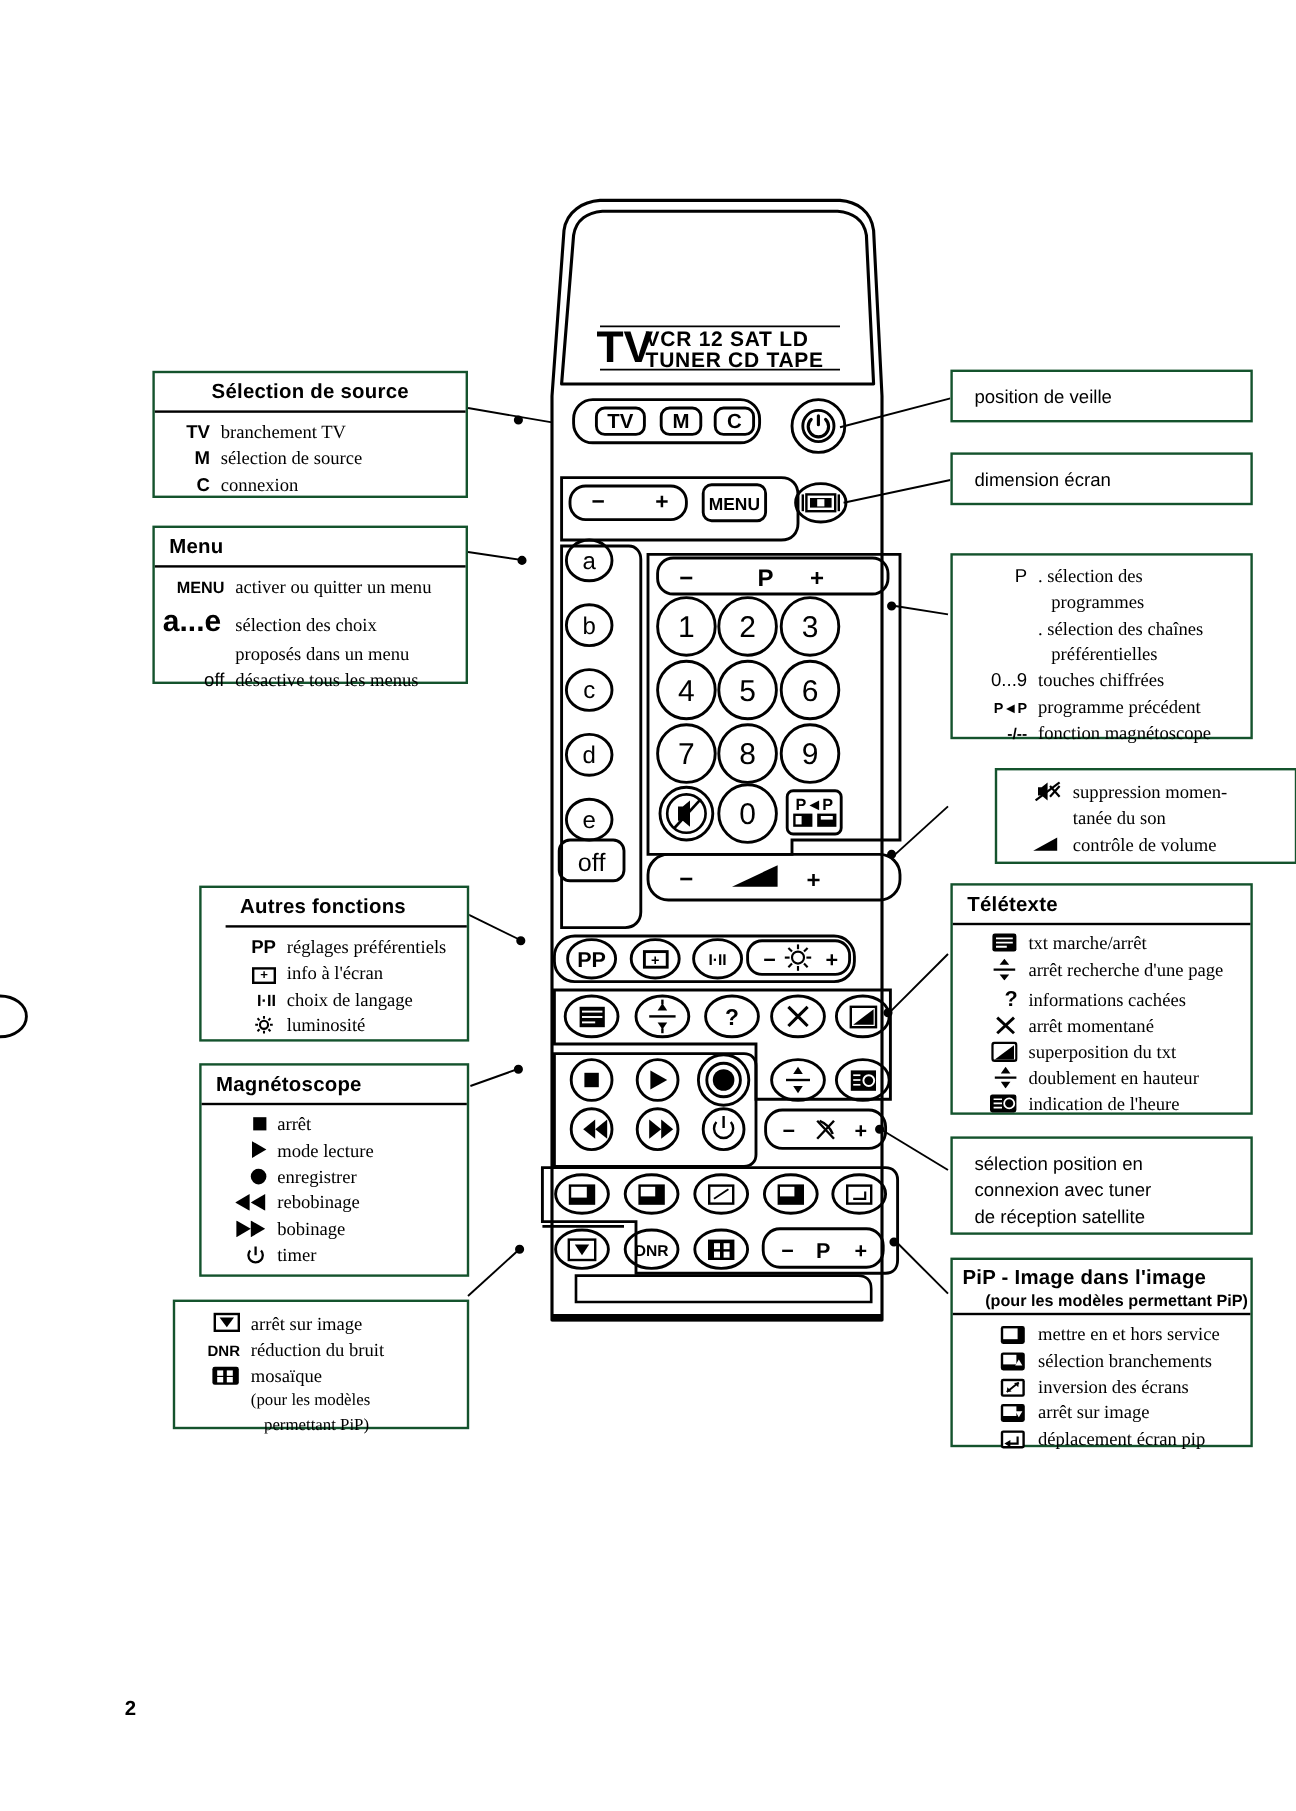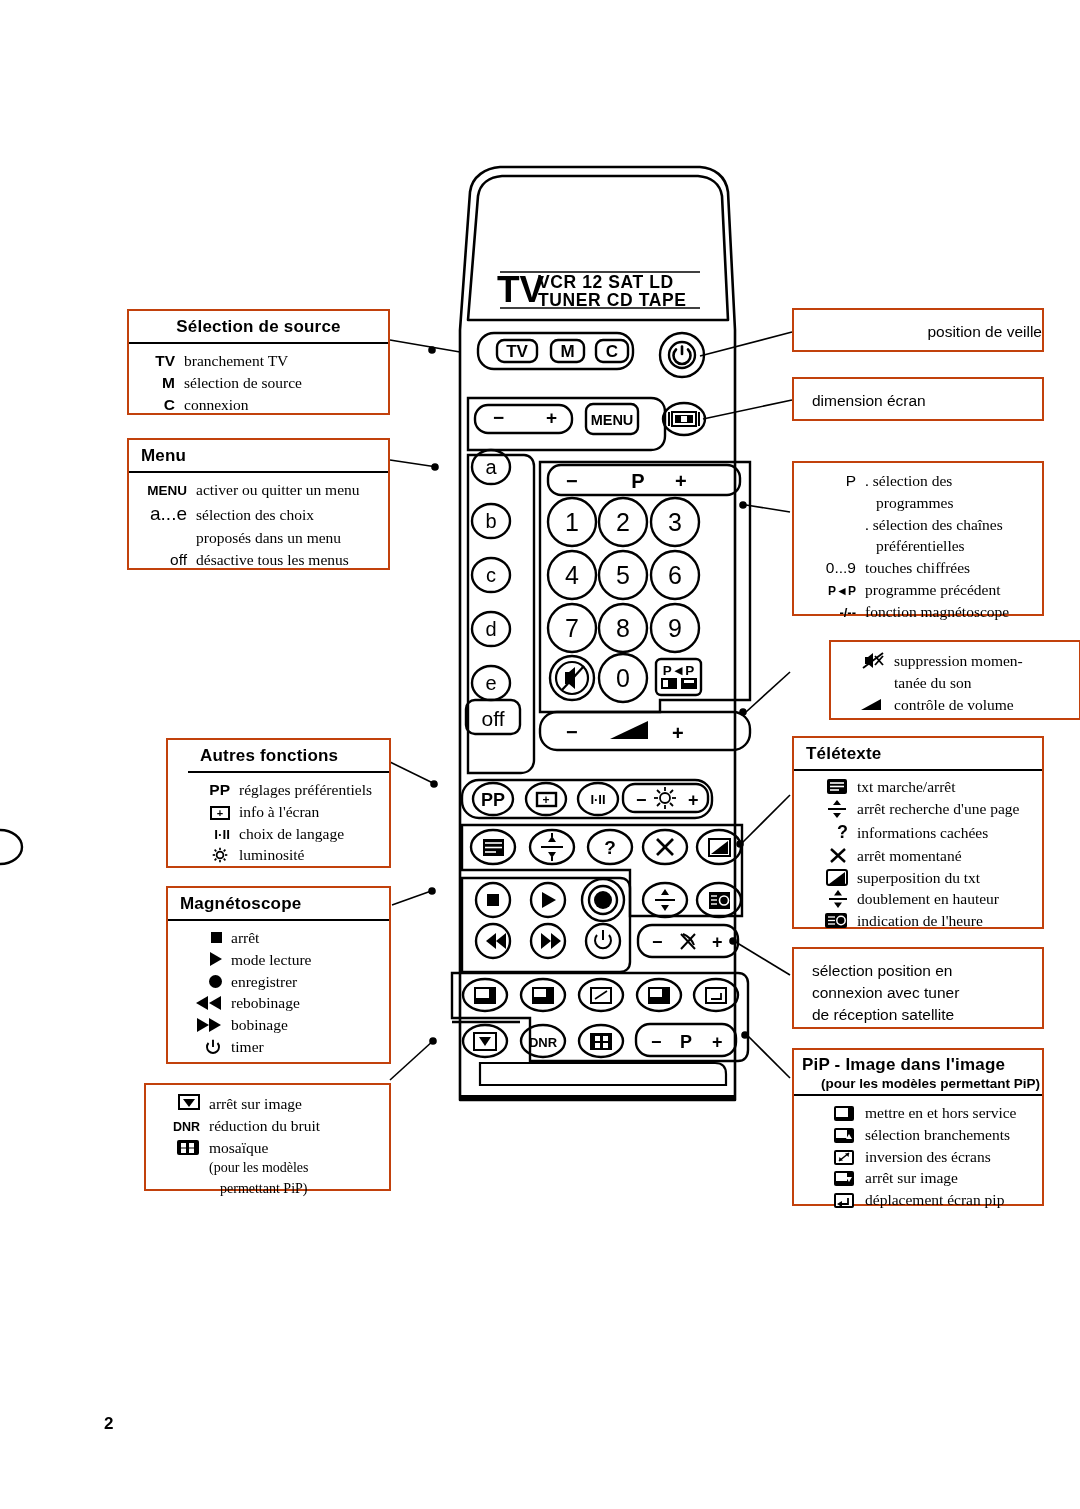--- a/index.html
+++ b/index.html
@@ -13,21 +13,21 @@
     position: relative;
     font-family: "Liberation Sans", sans-serif;
     color: #000;
     overflow: hidden;
   }
   .page { position: absolute; inset: 0; }
 
   
   .box {
     position: absolute;
-    border: 2px solid #c2410c;
+    border: 2px solid #14532d;
     background: #fff;
     box-sizing: border-box;
     z-index: 30;
   }
   .box-title {
     font-weight: bold;
     font-size: 17px;
     text-align: center;
     padding: 6px 4px 5px 4px;
     border-bottom: 2px solid #000;
@@ -438,21 +438,21 @@
 
   <div class="box" style="left:127px; top:438px; width:263px; height:132px;">
     <div class="box-title left">Menu</div>
     <div class="box-body" style="padding-left:4px;">
       <div class="rowlist kw-54">
         <div class="row2">
           <span class="key" style="font-size:13.5px;">MENU</span>
           <span class="val">activer ou quitter un menu</span>
         </div>
         <div class="row2">
-          <span class="key" style="font-size:19px;font-weight:normal;">a...e</span>
+          <span class="key" style="font-size:25px;font-weight:bold;text-align:center;">a...e</span>
           <span class="val">sélection des choix</span>
         </div>
         <div class="row2">
           <span class="key"></span>
           <span class="val">proposés dans un menu</span>
         </div>
         <div class="row2">
           <span class="key" style="font-weight:normal;">off</span>
           <span class="val">désactive tous les menus</span>
         </div>
@@ -581,21 +581,21 @@
           <span class="val cont" style="font-size:14px;">(pour les modèles</span>
         </div>
         <div class="row2">
           <span class="key"></span>
           <span class="val cont" style="font-size:14px;padding-left:11px;">permettant PiP)</span>
         </div>
       </div>
     </div>
   </div>
 
-  <div class="box" style="left:792px; top:308px; width:252px; height:44px;text-align:right;">
+  <div class="box" style="left:792px; top:308px; width:252px; height:44px;">
     <div class="plaintext" style="padding:11px 0 0 18px;">position de veille</div>
   </div>
 
   <div class="box" style="left:792px; top:377px; width:252px; height:44px;">
     <div class="plaintext" style="padding:11px 0 0 18px;">dimension écran</div>
   </div>
 
   <div class="box" style="left:792px; top:461px; width:252px; height:155px;">
     <div class="box-body" style="padding-top:8px;">
       <div class="rowlist kw-54">

